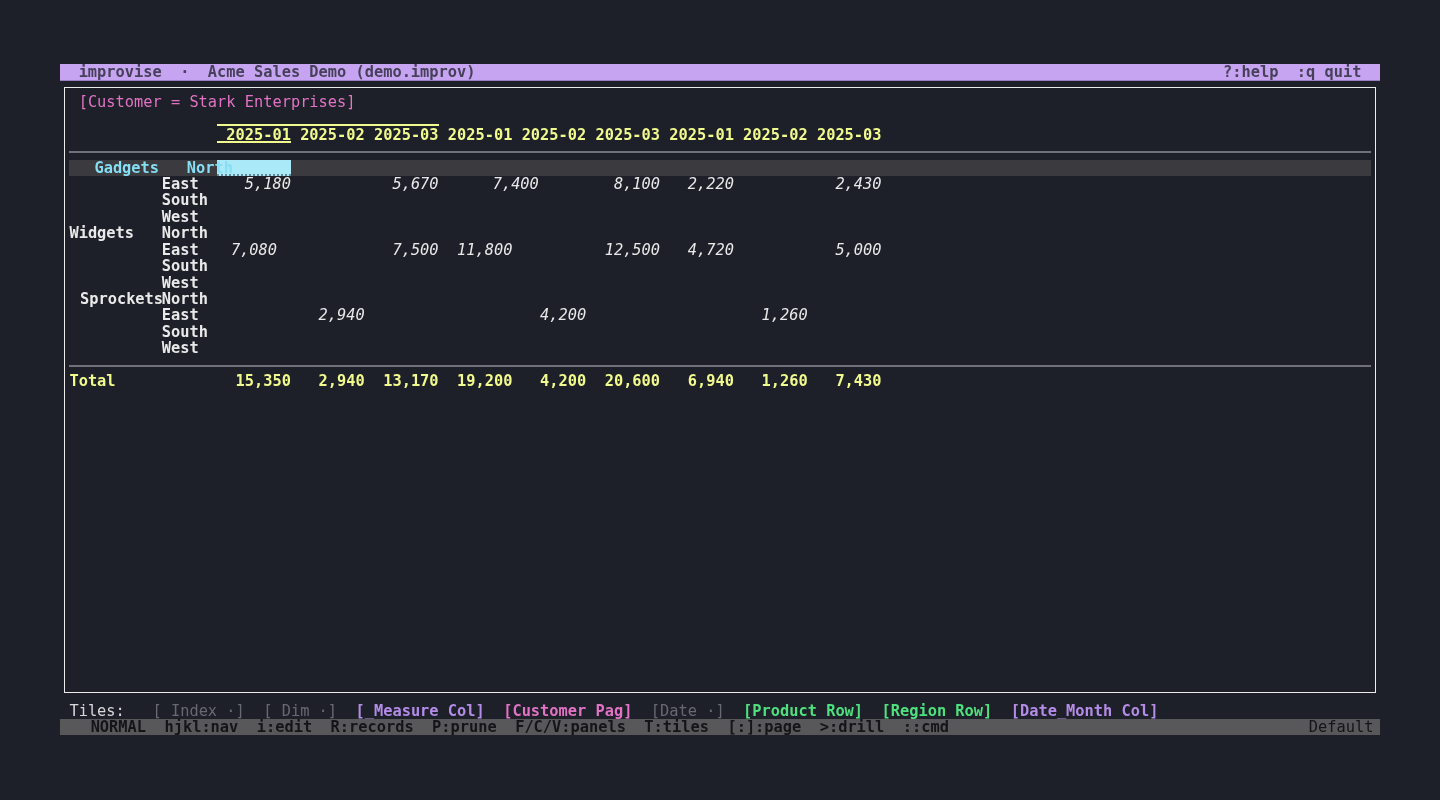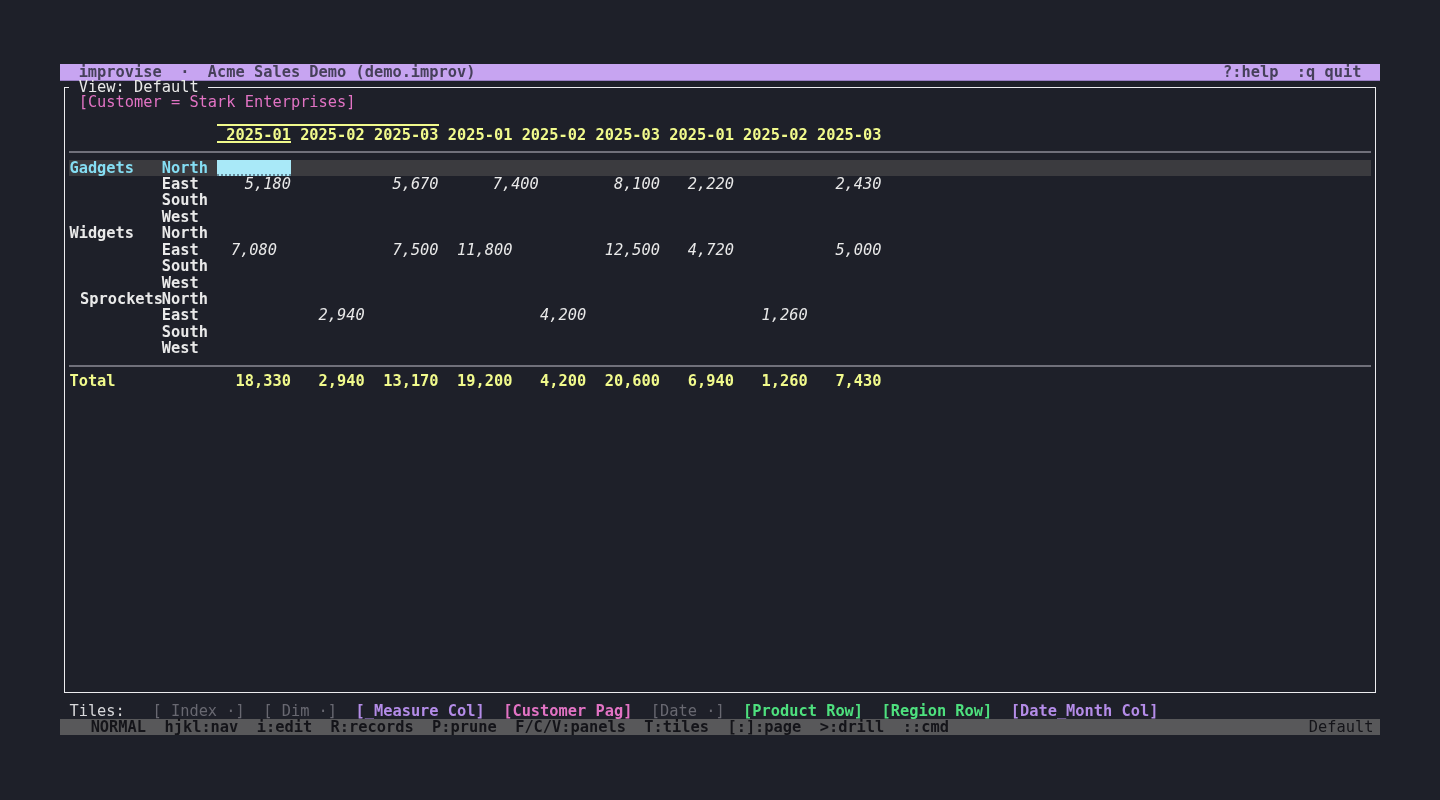--- a/index.html
+++ b/index.html
@@ -9,21 +9,21 @@
     font-family: "DejaVu Sans Mono", monospace;
     font-size: 15.33px;
   }
   .screen { position:absolute; left:0; top:0; width:1440px; height:800px; transform:translateZ(0); }
   .row { position:absolute; left:0; width:1440px; height:16.42px; line-height:16.42px; }
   .row span { position:absolute; top:0; height:16.42px; white-space:nowrap; color:var(--text); }
   .pre { white-space:pre !important; }
   .b { font-weight:bold; }
   .i { font-style:oblique; }
   .y { color:var(--yellow) !important; }
-  .cy { color:var(--cyan) !important; }
+  .cy { color:var(--cyan) !important;padding-left:25px; }
   .pink { color:var(--pink) !important; }
   .pur { color:var(--purple) !important; }
   .grn { color:var(--green) !important; }
   .dim { color:var(--dim) !important; }
   .tl { color:#d8d8db !important; }
   .titlebar { left:60.2px; width:1319.7px; background:var(--titlebarBg); box-shadow: inset 0 -1px 0 rgba(70,60,110,.35); }
   .titlebar span { color:var(--titlebarFg); }
   .statusbar { left:60.2px; width:1319.7px; background:var(--statusBg); }
   .statusbar span { color:var(--statusFg);margin-left:12px; }
   .panelborder { position:absolute; border:1.5px solid var(--border); }
@@ -38,24 +38,20 @@
 <body>
 
 <div class="screen">
 <div class="row titlebar" style="top:64.35px;">
 <span class="b" style="left:18.46px;">improvise</span>
 <span class="b" style="left:119.97px;">·</span>
 <span class="b" style="left:147.66px;">Acme Sales Demo (demo.improv)</span>
 <span class="b pre" style="left:1162.82px;">?:help  :q quit</span>
 </div>
 <div class="panelborder" style="left:64.06px;top:86.85px;width:1311.88px;height:606.1px"></div>
-<div class="row" style="top:79.0px;">
-<span class="mask" style="left:69.43px;top:1.9px;width:138.43px"></span>
-<span style="left:78.66px;">View: Default</span>
-</div>
 <div class="row" style="top:93.96px;">
 <span class="pink" style="left:78.66px;">[Customer = Stark Enterprises]</span>
 </div>
 <div class="uline" style="left:217.09px;top:124.28px;width:221.49px"></div>
 <div class="row" style="top:126.8px;">
 <span class="y b" style="left:217.09px;width:73.83px;text-align:right;">2025-01</span>
 <span class="y b" style="left:290.92px;width:73.83px;text-align:right;">2025-02</span>
 <span class="y b" style="left:364.75px;width:73.83px;text-align:right;">2025-03</span>
 <span class="y b" style="left:438.58px;width:73.83px;text-align:right;">2025-01</span>
 <span class="y b" style="left:512.41px;width:73.83px;text-align:right;">2025-02</span>
@@ -118,21 +114,21 @@
 </div>
 <div class="row" style="top:323.84px;">
 <span class="b" style="left:161.72px;">South</span>
 </div>
 <div class="row" style="top:340.26px;">
 <span class="b" style="left:161.72px;">West</span>
 </div>
 <div class="sep" style="left:69.43px;top:365.0px;width:1301.25px"></div>
 <div class="row" style="top:373.1px;">
 <span class="y b" style="left:69.43px;">Total</span>
-<span class="y b" style="left:217.09px;width:73.83px;text-align:right;">18,330</span>
+<span class="y b" style="left:217.09px;width:73.83px;text-align:right;">15,350</span>
 <span class="y b" style="left:290.92px;width:73.83px;text-align:right;">2,940</span>
 <span class="y b" style="left:364.75px;width:73.83px;text-align:right;">13,170</span>
 <span class="y b" style="left:438.58px;width:73.83px;text-align:right;">19,200</span>
 <span class="y b" style="left:512.41px;width:73.83px;text-align:right;">4,200</span>
 <span class="y b" style="left:586.24px;width:73.83px;text-align:right;">20,600</span>
 <span class="y b" style="left:660.07px;width:73.83px;text-align:right;">6,940</span>
 <span class="y b" style="left:733.9px;width:73.83px;text-align:right;">1,260</span>
 <span class="y b" style="left:807.72px;width:73.83px;text-align:right;">7,430</span>
 </div>
 <div class="row" style="top:702.6px;">

